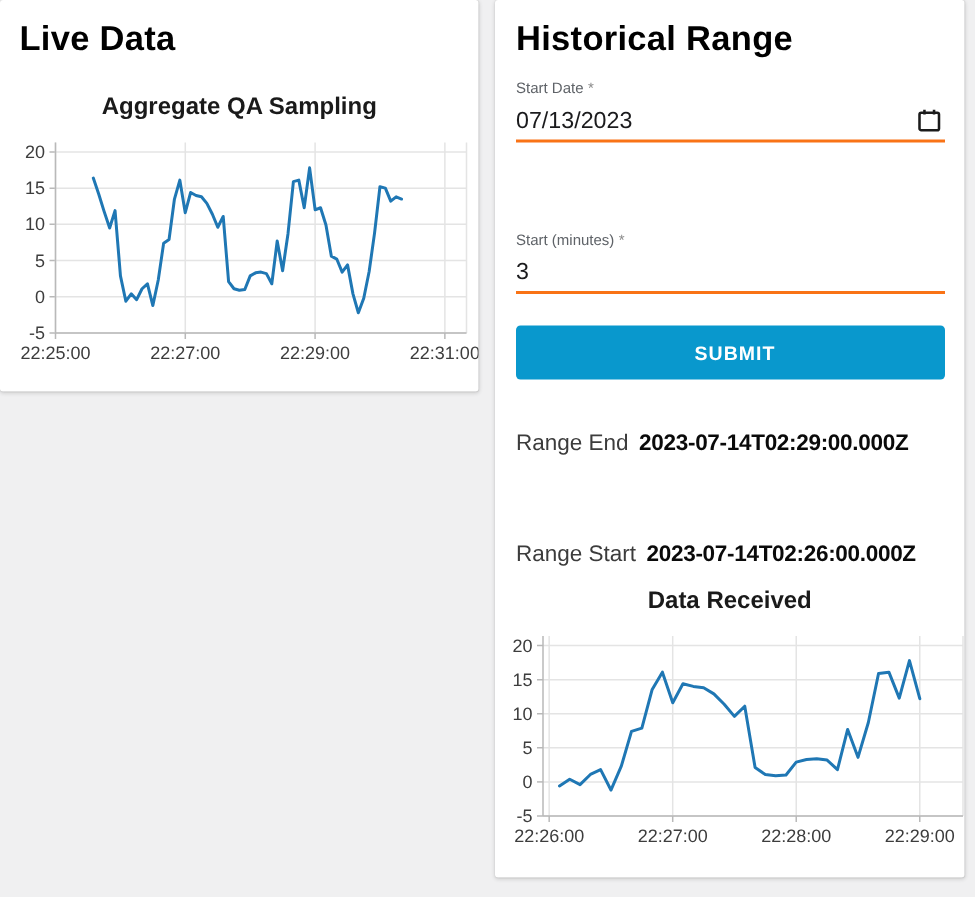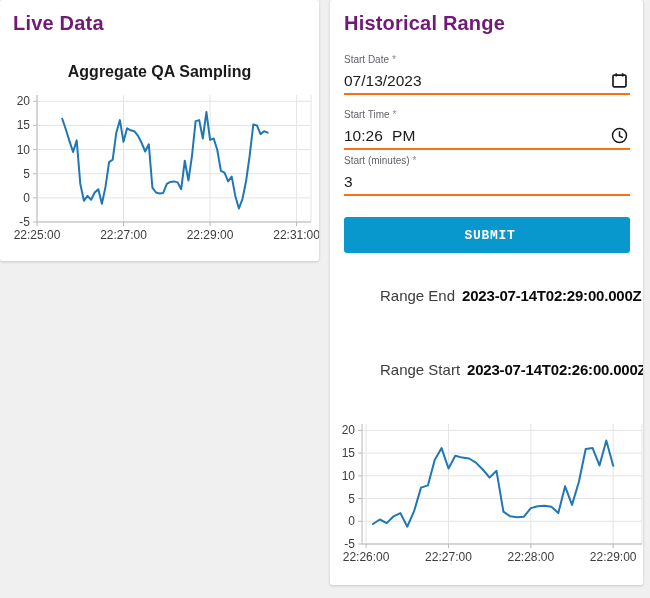--- a/index.html
+++ b/index.html
@@ -10,21 +10,21 @@
     -webkit-font-smoothing:antialiased;
   }
   .card{
     position:absolute;background:#ffffff;border-radius:2px;
     box-shadow:0 1px 3px rgba(0,0,0,.16), 0 0 1px rgba(0,0,0,.12);
     overflow:hidden;
   }
   #card-live{left:0;top:0;width:319px;height:261px;}
   #card-hist{left:330px;top:0;width:313px;height:585px;}
   .panel-heading{
-    position:absolute;margin:0;font-size:20px;font-weight:600;color:#701a75;
+    position:absolute;margin:0;font-size:23px;font-weight:600;color:#000000;
     letter-spacing:.2px;
   }
   #card-live .panel-heading{left:13px;top:12px;}
   #card-hist .panel-heading{left:14px;top:12px;}
   .chart-title{
     position:absolute;left:0;right:0;text-align:center;
     font-size:16px;font-weight:600;color:#1a1a1a;line-height:22px;
   }
   #live-chart-title{top:61px;}
   #hist-chart-title{top:390px;}
@@ -44,27 +44,27 @@
   .input-row .value{
     position:absolute;left:0;bottom:3px;font-size:15.5px;color:#1b1b1d;white-space:pre;
   }
   #field-time .value{word-spacing:5px;}
   .input-row .icon{position:absolute;right:2px;bottom:4px;width:17px;height:17px;cursor:pointer;}
   .input-row .icon svg{display:block;width:17px;height:17px;}
 
   #submit-btn{
     position:absolute;left:14px;top:217px;width:286px;height:36px;
     background:#0998cd;color:#ffffff;border:none;border-radius:3px;
-    font-family:Liberation Mono, monospace;font-size:13px;font-weight:700;letter-spacing:.7px;
+    font-family:Liberation Sans, sans-serif;font-size:13px;font-weight:700;letter-spacing:.7px;
     cursor:pointer;
     padding-left:12px;
   }
   .range-row{
     position:absolute;left:14px;white-space:nowrap;
-    font-size:15px;color:#3c3c3c;line-height:20px;margin-left:36px;
+    font-size:15px;color:#3c3c3c;line-height:20px;
   }
   #range-end{top:286px;}
   #range-start{top:360px;}
   .range-row b{color:#0a0a0a;font-weight:700;margin-left:7px;letter-spacing:-0.2px;}
 </style>
 </head>
 <body>
 
 <div class="card" id="card-live">
   <h2 class="panel-heading">Live Data</h2>
@@ -117,49 +117,38 @@
       <span class="icon">
         <svg viewBox="0 0 17 17">
           <rect x="2" y="3.2" width="13" height="11.6" rx="1.2" fill="none" stroke="#1b1b1b" stroke-width="1.7"></rect>
           <line x1="5.3" y1="1.2" x2="5.3" y2="4.4" stroke="#1b1b1b" stroke-width="1.7"></line>
           <line x1="11.7" y1="1.2" x2="11.7" y2="4.4" stroke="#1b1b1b" stroke-width="1.7"></line>
         </svg>
       </span>
     </div>
   </div>
 
-  <div class="field" id="field-time">
-    <span class="flabel"><span>Start Time</span><span class="req">*</span></span>
-    <div class="input-row">
-      <span class="value">10:26 PM</span>
-      <span class="icon">
-        <svg viewBox="0 0 17 17">
-          <circle cx="8.5" cy="8.5" r="7" fill="none" stroke="#1b1b1b" stroke-width="1.5"></circle>
-          <polyline points="8.5,4.8 8.5,9 11.2,10.4" fill="none" stroke="#1b1b1b" stroke-width="1.5" stroke-linecap="round" stroke-linejoin="round"></polyline>
-        </svg>
-      </span>
-    </div>
-  </div>
 
   <div class="field" id="field-window">
     <span class="flabel"><span>Start (minutes)</span><span class="req">*</span></span>
     <div class="input-row">
       <span class="value">3</span>
     </div>
   </div>
 
   <button id="submit-btn">SUBMIT</button>
 
   <div class="range-row" id="range-end">
     <span>Range End</span><b>2023-07-14T02:29:00.000Z</b>
   </div>
   <div class="range-row" id="range-start">
     <span>Range Start</span><b>2023-07-14T02:26:00.000Z</b>
   </div>
 
+  <div class="chart-title" id="hist-chart-title">Data Received</div>
   <svg class="chart" id="chart-hist" width="313" height="160" viewBox="0 0 313 160">
       <line x1="32" y1="126" x2="312" y2="126" stroke="#e4e4e4" stroke-width="1"></line>
       <line x1="28" y1="126" x2="32" y2="126" stroke="#b9b9b9"></line>
       <text x="25" y="130" text-anchor="end" class="tick">-5</text>
       <line x1="32" y1="103.27272727272727" x2="312" y2="103.27272727272727" stroke="#e4e4e4" stroke-width="1"></line>
       <line x1="28" y1="103.27272727272727" x2="32" y2="103.27272727272727" stroke="#b9b9b9"></line>
       <text x="25" y="107.27272727272727" text-anchor="end" class="tick">0</text>
       <line x1="32" y1="80.54545454545455" x2="312" y2="80.54545454545455" stroke="#e4e4e4" stroke-width="1"></line>
       <line x1="28" y1="80.54545454545455" x2="32" y2="80.54545454545455" stroke="#b9b9b9"></line>
       <text x="25" y="84.54545454545455" text-anchor="end" class="tick">5</text>

